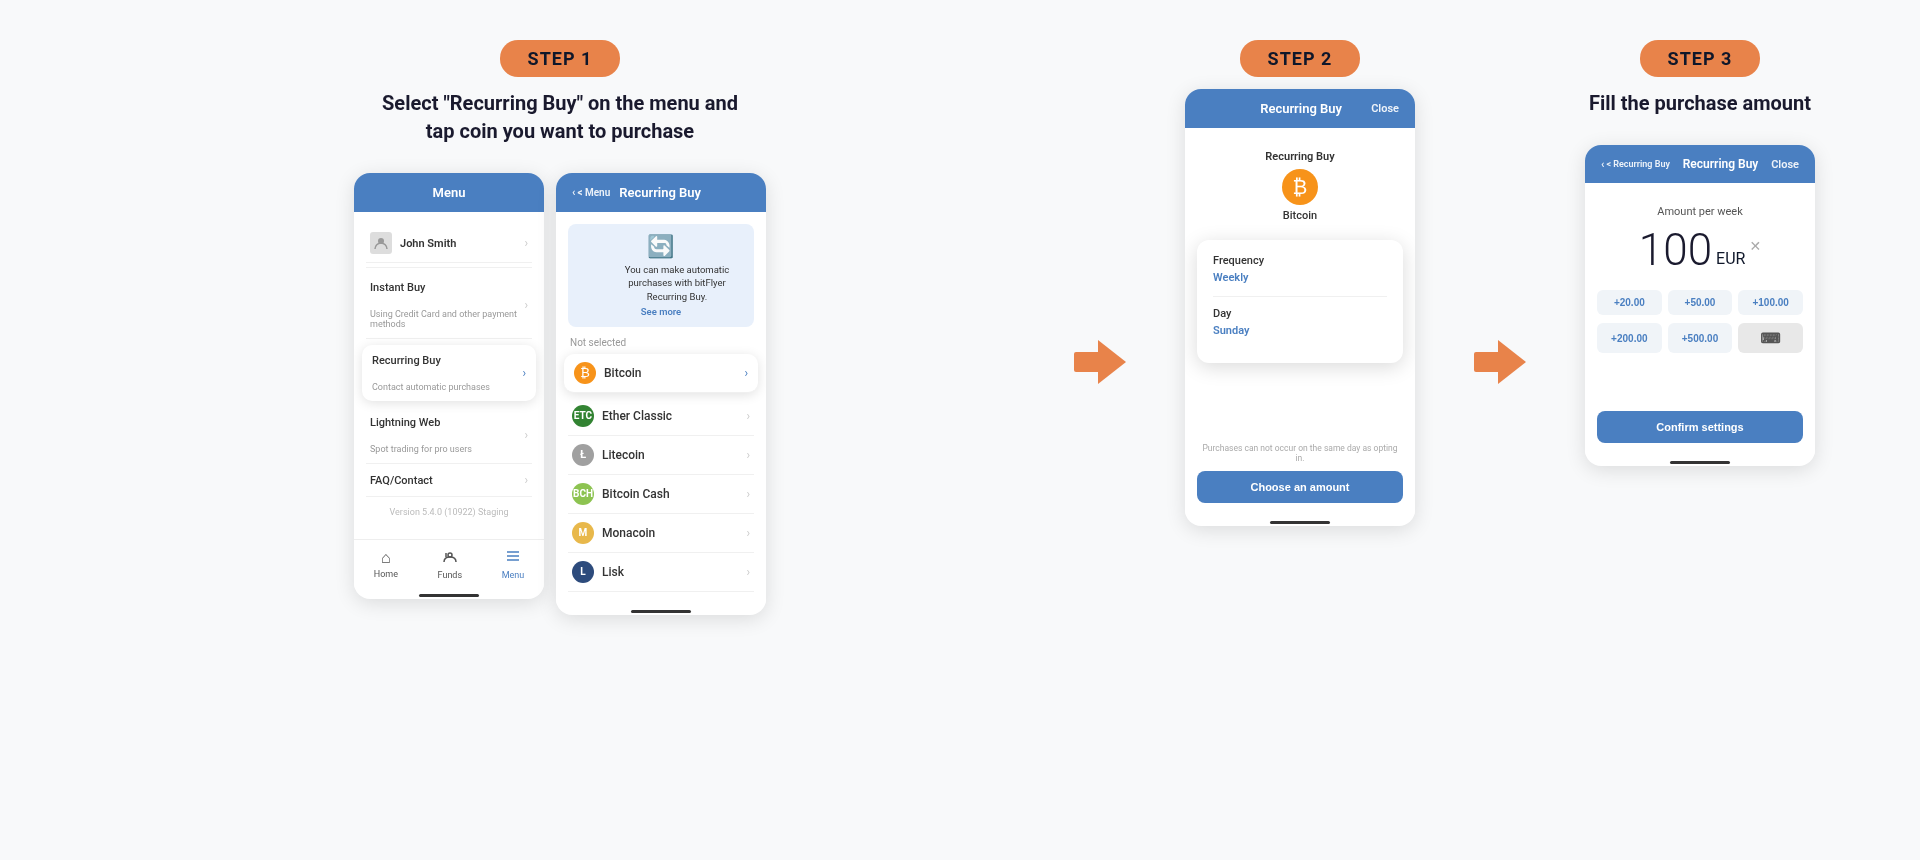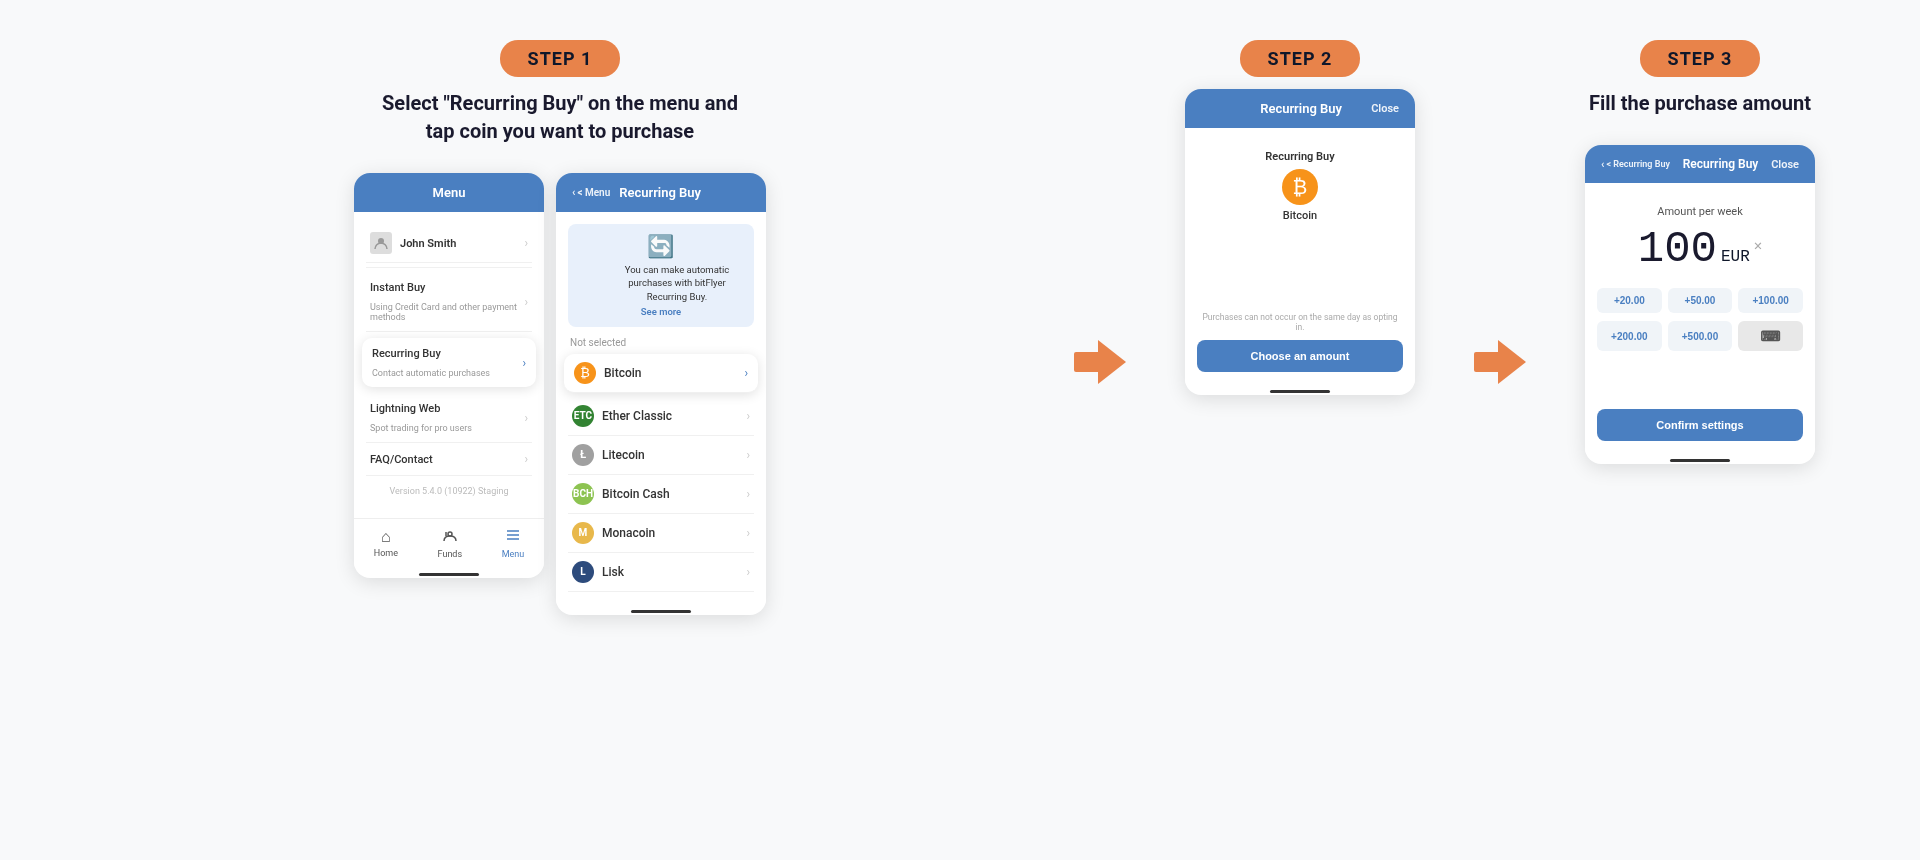--- a/index.html
+++ b/index.html
@@ -148,21 +148,21 @@
 
     .menu-item-text {
       font-size: 11px;
       color: #333;
       font-weight: 500;
     }
 
     .menu-item-sub {
       font-size: 9px;
       color: #999;
-      margin-top: 8px;
+      margin-top: 15px;
     }
 
     .chevron {
       color: #ccc;
       font-size: 12px;
     }
 
     .menu-item-highlighted {
       background: #fff;
       border-radius: 10px;
@@ -351,21 +351,20 @@
       margin-bottom: 6px;
     }
 
     .amount-display {
       text-align: right;
       margin-bottom: 14px;
       display: flex;
       align-items: center;
       justify-content: center;
       gap: 4px;
-      font-family: Liberation Mono, monospace;
     }
 
     .amount-number {
       font-size: 44px;
       font-weight: 300;
       color: #1a1a2e;
     }
 
     .amount-currency {
       font-size: 16px;
@@ -625,20 +624,31 @@
       </div>
       <div class="phone-body">
 
         <div class="recurring-coin-display">
           <div style="font-size:11px;font-weight:600;color:#333;margin-bottom:6px;">Recurring Buy</div>
           <div class="recurring-coin-icon">₿</div>
           <div class="recurring-coin-name">Bitcoin</div>
         </div>
 
         
+        <div class="freq-modal">
+          <div class="freq-modal-row">
+            <div class="freq-label">Frequency</div>
+            <div class="freq-value">Weekly</div>
+          </div>
+          <div class="divider"></div>
+          <div class="freq-modal-row" style="margin-top:10px;">
+            <div class="freq-label">Day</div>
+            <div class="freq-value">Sunday</div>
+          </div>
+        </div>
 
         <div style="margin-top: 80px;"></div>
 
         <div class="purchase-note">Purchases can not occur on the same day as opting in.</div>
         <button class="btn-blue">Choose an amount</button>
       </div>
       <div class="nav-home-bar"></div>
     </div>
   </div>
 

